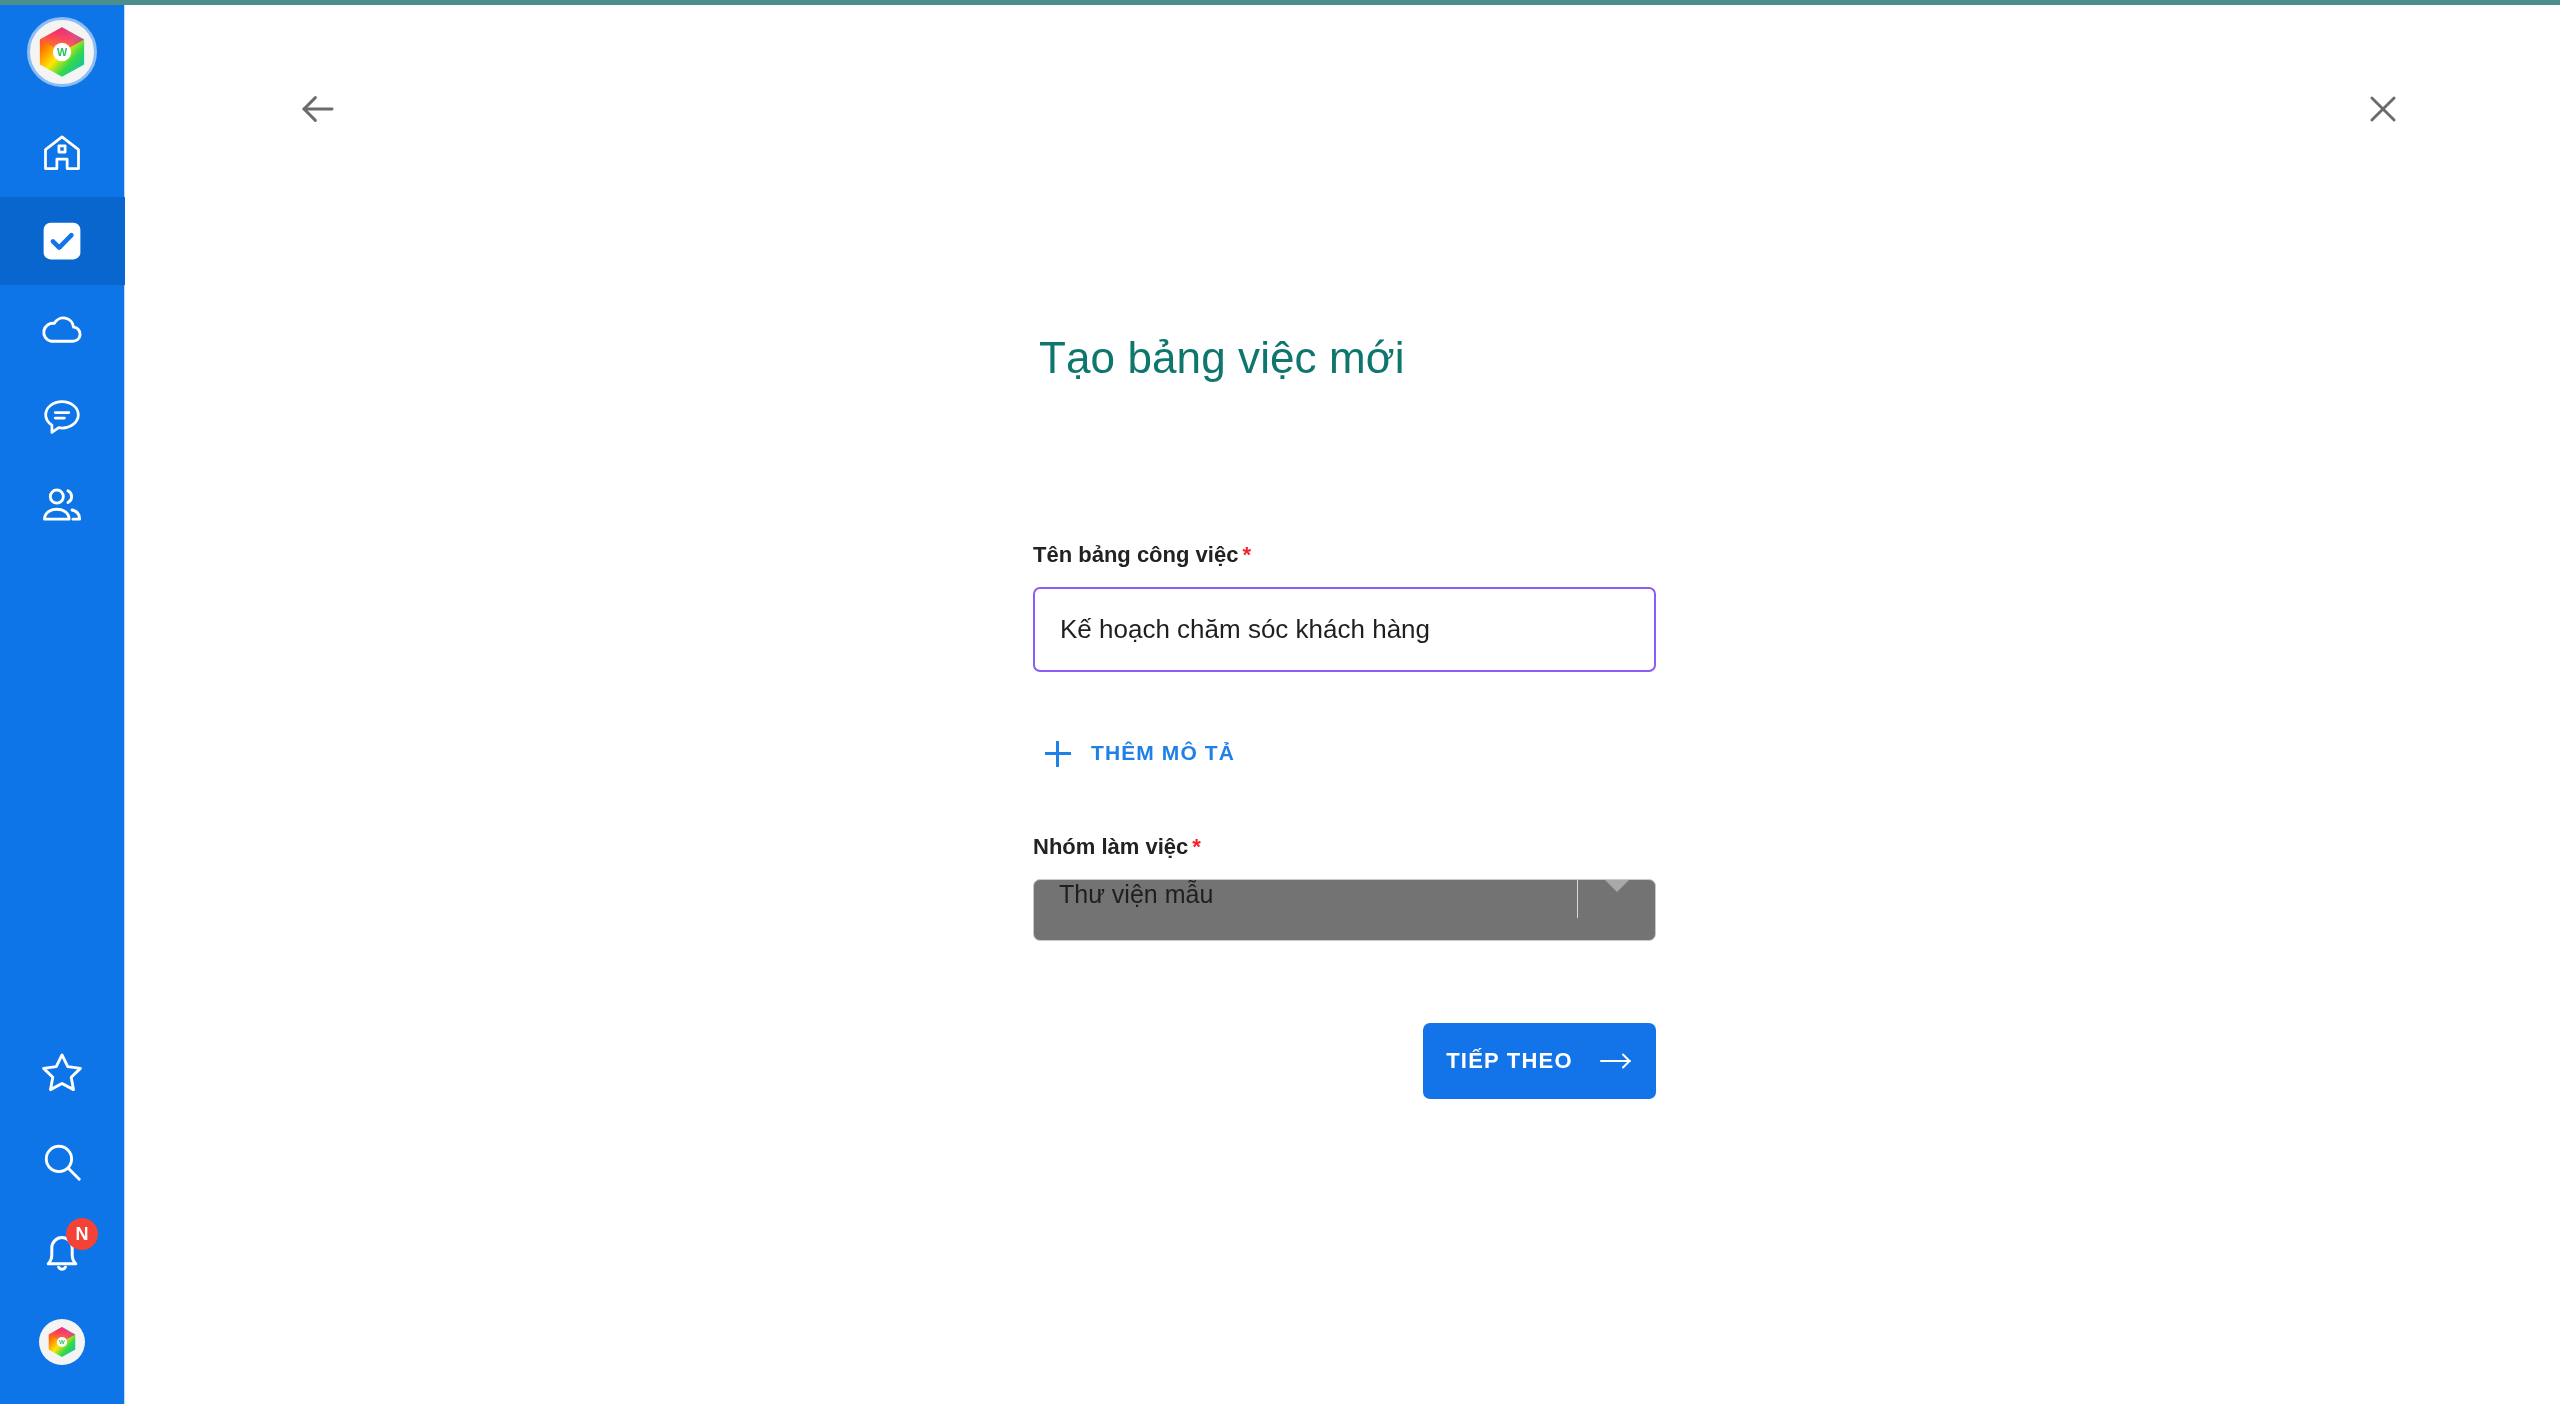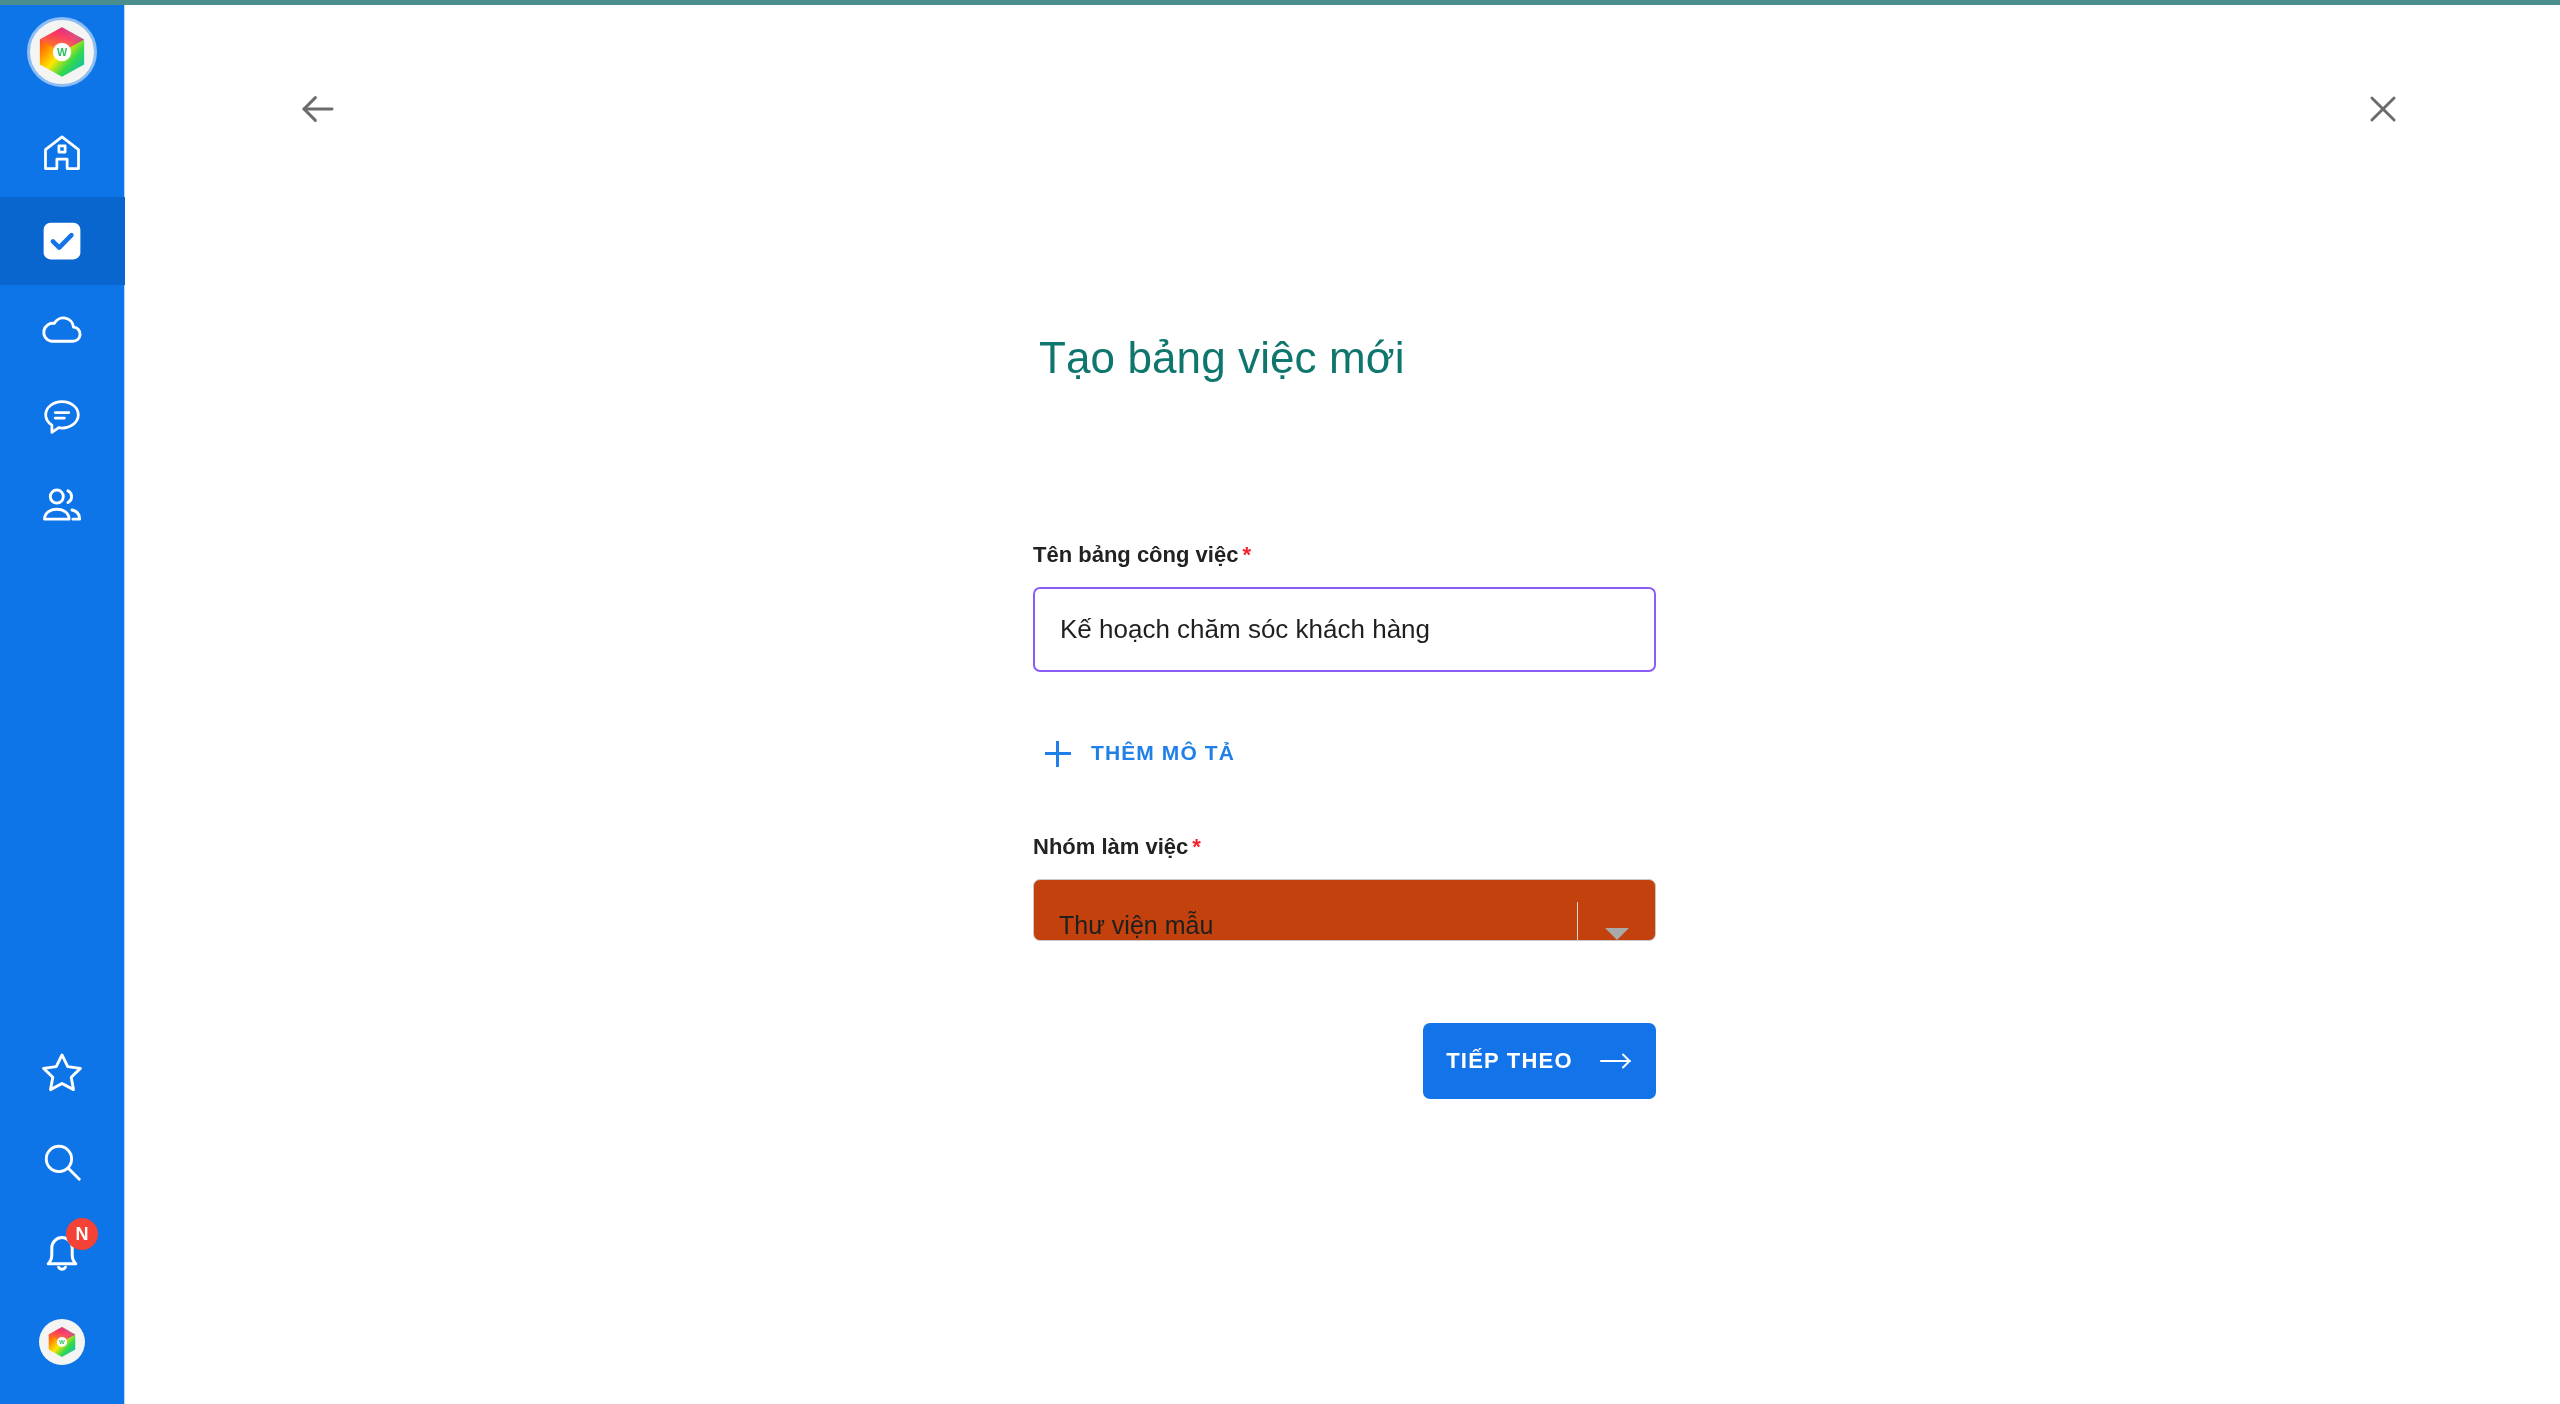--- a/index.html
+++ b/index.html
@@ -245,23 +245,23 @@
   }
 
   .select-box {
     position: absolute;
     left: 0;
     top: 874px;
     width: 623px;
     height: 62px;
     border: 1px solid #c9c9c9;
     border-radius: 7px;
-    background: #c2410c;
-    display: flex;
-    align-items: flex-end;
+    background: #737373;
+    display: flex;
+    align-items: flex-start;
     cursor: pointer;
   }
   .select-value {
     flex: 1;
     padding-left: 25px;
     font-size: 25px;
     color: #1f1f1f;
   }
   .select-divider {
     width: 1px;

